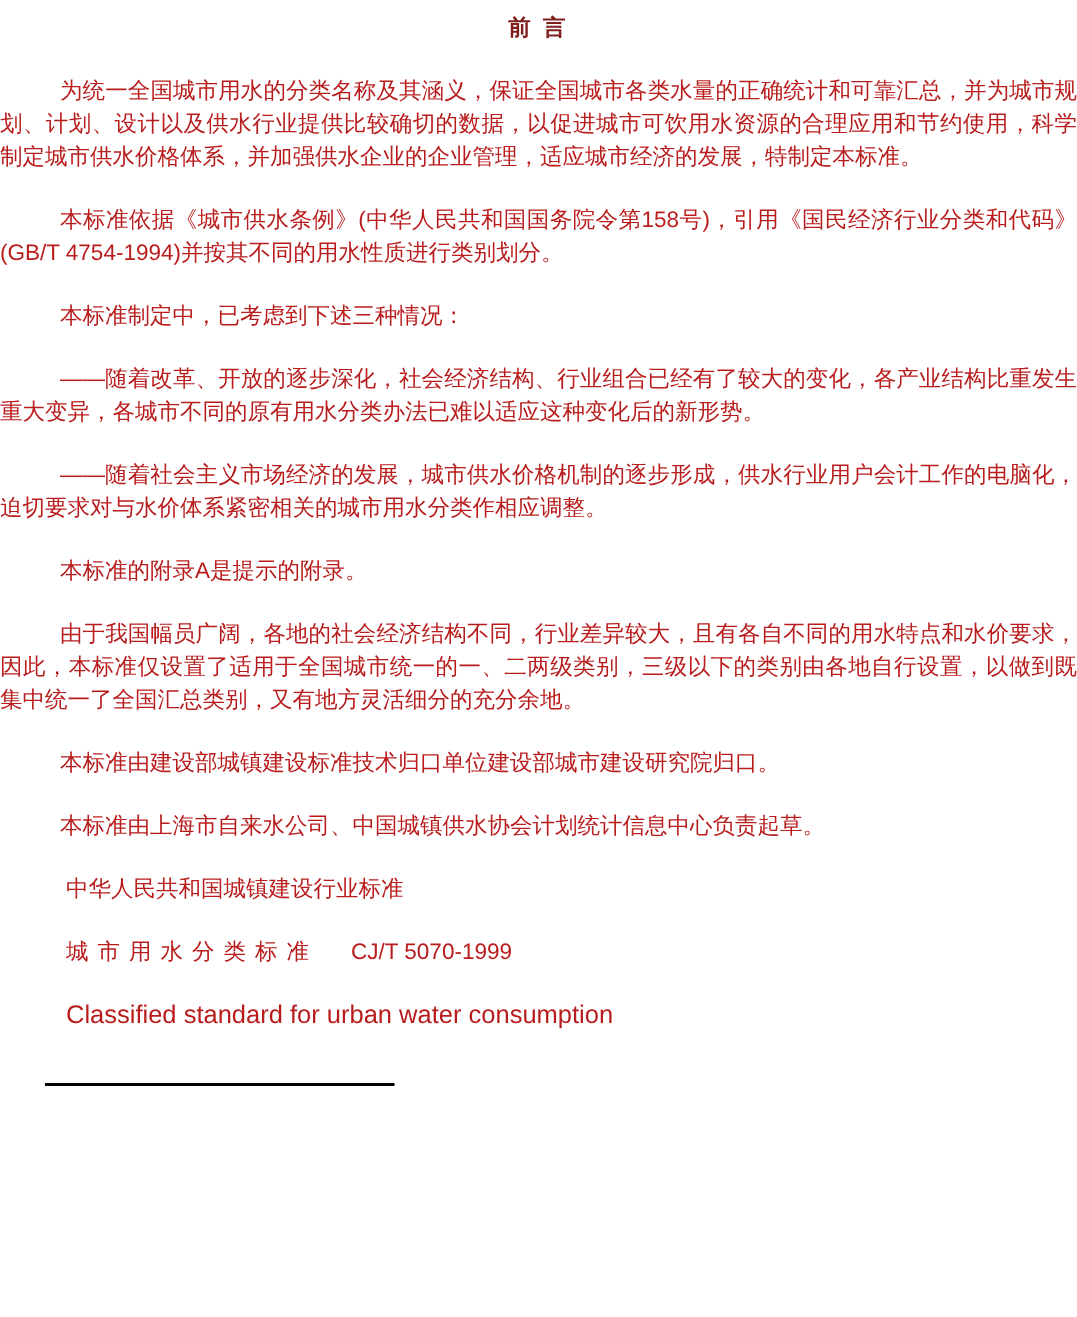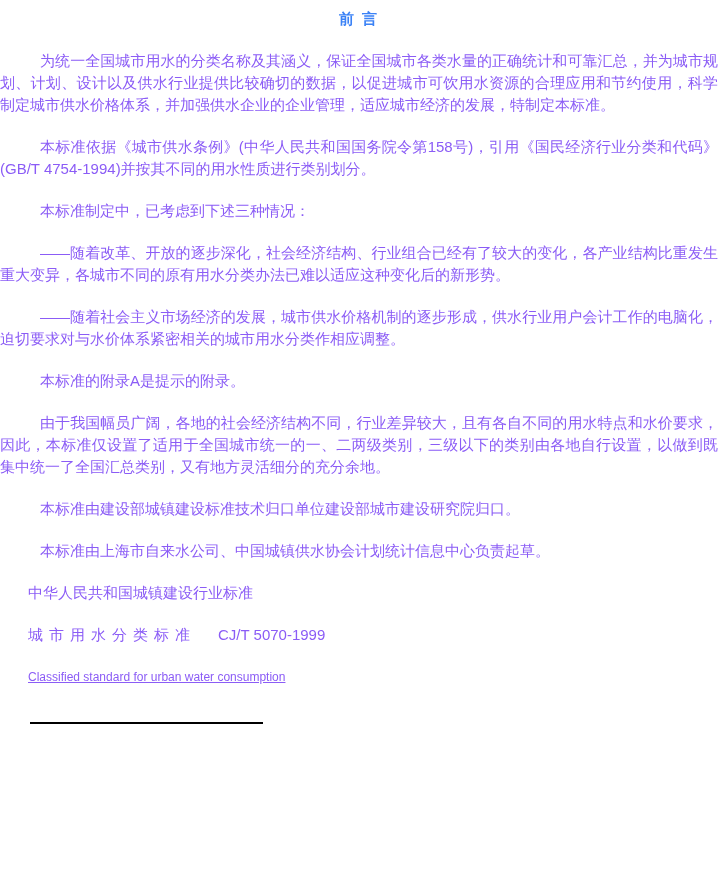--- a/index.html
+++ b/index.html
@@ -20,46 +20,45 @@
     box-sizing: border-box;
     padding-top: 8px;
   }
   .doc-title {
     margin: 0;
     font-size: 15px;
     font-weight: bold;
     text-align: center;
     line-height: 22px;
     letter-spacing: 2px;
-    color: #3b82f6;
+    color: #7f1d1d;
   }
   .para {
     margin: 20px 0 0 0;
     line-height: 22px;
     text-indent: 40px;
     text-align: justify;
     word-break: break-all;
-    color: #8b5cf6;
+    color: #b91c1c;
   }
   .footer-line {
     text-indent: 0;
-    padding-left: 28px;
+    padding-left: 44px;
     text-align: left;
     word-break: normal;
   }
   .standard-title-line .zh {
     letter-spacing: 6px;
   }
   .standard-title-line .code {
     margin-left: 22px;
     letter-spacing: 0;
   }
   .en-line {
-    font-size: 12px;
-    text-decoration: underline;
+    font-size: 17px;
   }
   .footnote-rule {
     width: 233px;
     height: 0;
     border-top: 2px solid #000000;
     margin: 34px 0 0 30px;
   }
 </style>
 </head>
 <body>

